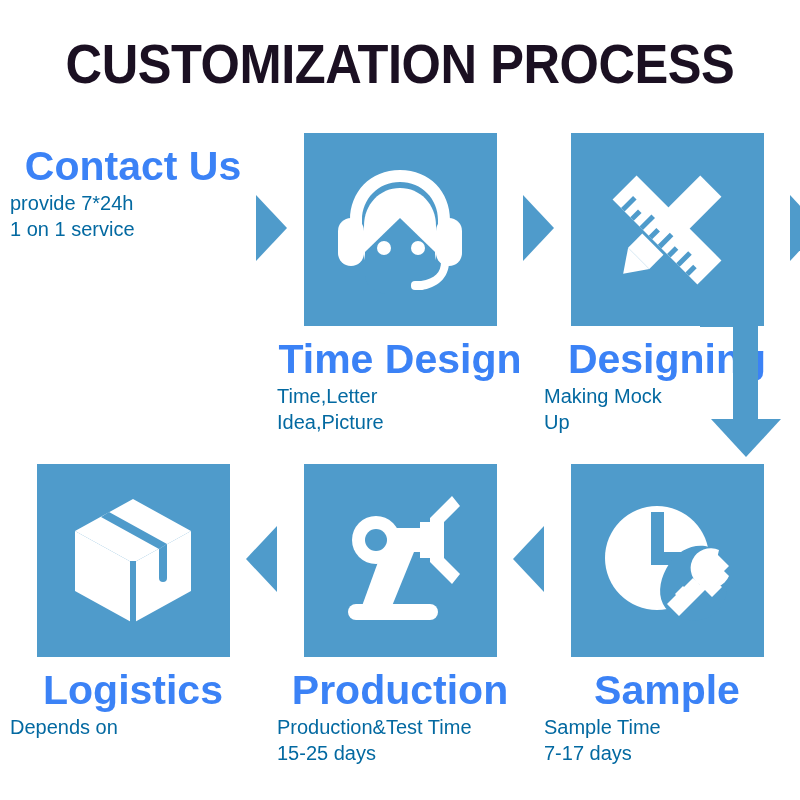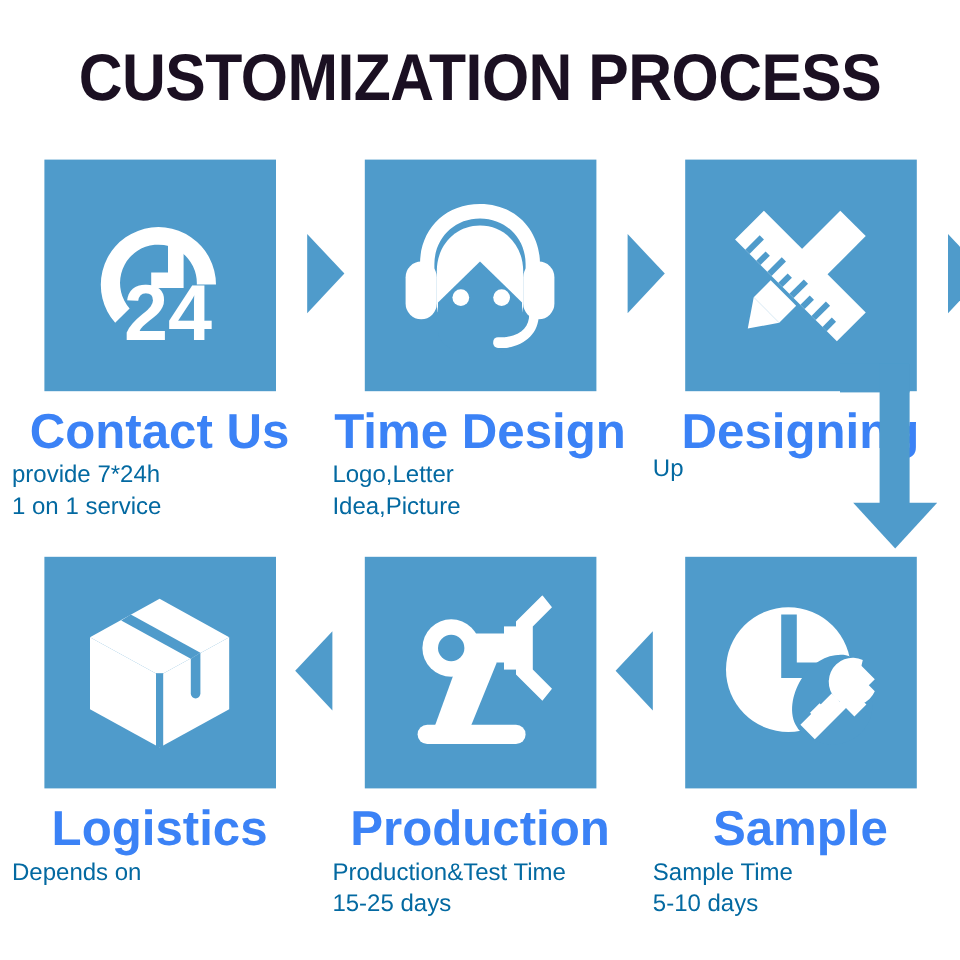--- a/index.html
+++ b/index.html
@@ -134,32 +134,20 @@
   }
 </style>
 </head>
 <body>
 
 <div id="page">
 
   <div id="title">CUSTOMIZATION PROCESS</div>
 
   <div class="step step-r1 col-1">
-    <div class="tile">
-      <div class="icon-wrap">
-        <svg width="130" height="130" viewBox="0 0 130 130">
-
-          <path d="M28 104 A48 48 0 1 1 112 72 L96 72 A32 32 0 1 0 40 92 Z" fill="#ffffff"></path>
-
-          <path d="M58 62 h14 v-28 h13 v41 h-27 z" fill="#ffffff"></path>
-
-          <text x="72" y="118" font-family="'Liberation Sans', sans-serif" font-size="66" font-weight="700" fill="#ffffff" text-anchor="middle">24</text>
-        </svg>
-      </div>
-    </div>
     <div class="chev chev-right"></div>
     <div class="step-title">Contact Us</div>
     <div class="step-desc">provide 7*24h</div>
     <div class="step-desc" style="margin-top:0">1 on 1 service</div>
   </div>
 
   <div class="step step-r1 col-2">
     <div class="tile">
       <div class="icon-wrap">
         <svg width="136" height="128" viewBox="0 0 136 128">
@@ -176,21 +164,21 @@
           <circle cx="52" cy="82" r="7" fill="#ffffff"></circle>
           <circle cx="86" cy="82" r="7" fill="#ffffff"></circle>
 
           <path d="M117 96 c0 16 -12 26 -28 28 v-9 c14 -2 20 -9 20 -19 z" fill="#ffffff"></path>
           <rect x="79" y="115" width="14" height="9" rx="4" fill="#ffffff"></rect>
         </svg>
       </div>
     </div>
     <div class="chev chev-right"></div>
     <div class="step-title">Time Design</div>
-    <div class="step-desc">Logo,Letter</div>
+    <div class="step-desc">Time,Letter</div>
     <div class="step-desc" style="margin-top:0">Idea,Picture</div>
   </div>
 
   <div class="step step-r1 col-3">
     <div class="tile">
       <div class="icon-wrap">
         <svg width="132" height="132" viewBox="0 0 132 132">
 
           <g transform="rotate(45 66 66)">
             <rect x="51" y="4" width="30" height="78" fill="#ffffff"></rect>
@@ -209,20 +197,21 @@
               <rect x="49" y="83" width="11" height="5"></rect>
               <rect x="49" y="96" width="17" height="5"></rect>
               <rect x="49" y="109" width="11" height="5"></rect>
             </g>
           </g>
         </svg>
       </div>
     </div>
     <div class="chev chev-right"></div>
     <div class="step-title">Designing</div>
+    <div class="step-desc">Making Mock</div>
     <div class="step-desc" style="margin-top:0">Up</div>
   </div>
 
   <div id="elbow-h"></div>
   <div id="elbow-v"></div>
   <div id="elbow-head"></div>
 
   <div class="step step-r2 col-1">
     <div class="tile">
       <div class="icon-wrap">
@@ -287,16 +276,16 @@
           <path d="M116 58 l-14 14 l7 7 l-10 10 l-7 -7 l-26 26 l12 12 l26 -26 l7 7 l10 -10 l-7 -7 l14 -14 z" fill="#ffffff"></path>
 
           <path d="M118 54 a20 20 0 1 0 10 26 l-13 -13 z" fill="#ffffff"></path>
 
           <path d="M74 98 l8 -8 l10 10 l-8 8 z" fill="#ffffff"></path>
         </svg>
       </div>
     </div>
     <div class="step-title">Sample</div>
     <div class="step-desc">Sample Time</div>
-    <div class="step-desc" style="margin-top:0">5-10 days</div>
+    <div class="step-desc" style="margin-top:0">7-17 days</div>
   </div>
 
 </div>
 
 </body></html>

